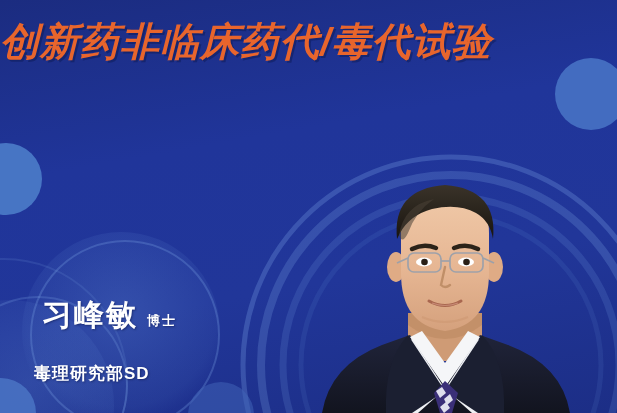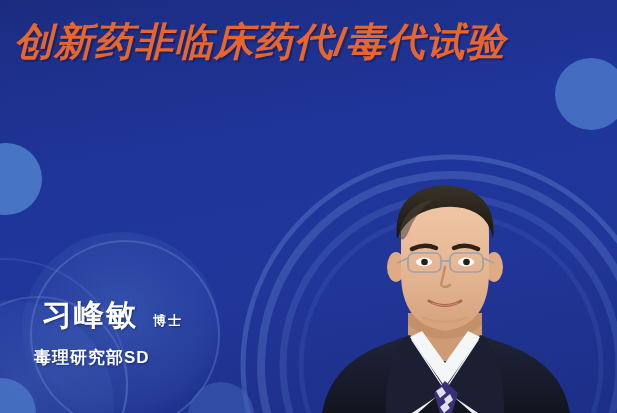--- a/index.html
+++ b/index.html
@@ -51,21 +51,21 @@
   .ring{border-radius:50%;border-style:solid;border-color:rgba(118,158,224,.30);background:transparent;}
   #ring-l1{left:30px;top:240px;width:186px;height:186px;border-width:2px;}
   #ring-l2{left:-52px;top:296px;width:176px;height:176px;border-width:2px;border-color:rgba(118,158,224,.26);}
   #ring-l3{left:-120px;top:258px;width:244px;height:244px;border-width:2px;border-color:rgba(110,150,218,.18);}
 
   
   #arcs{position:absolute;left:236px;top:150px;width:430px;height:430px;pointer-events:none;}
 
   
   #headline{
-    position:absolute;left:14px;top:16px;width:590px;
+    position:absolute;left:0;top:16px;width:590px;
   }
   .hl{
     display:block;
     font-weight:bold;
     font-style:italic;
     letter-spacing:1px;
     white-space:nowrap;
   }
   #hl-1{
     font-size:39px;line-height:52px;
@@ -77,31 +77,31 @@
     color:#ffffff;
     margin-top:12px;
     text-shadow:2px 2px 0 rgba(12,24,80,.40);
   }
 
   
   #speaker{
     position:absolute;left:34px;top:300px;width:240px;
     color:#fff;
   }
-  #speaker-row{display:flex;align-items:baseline;gap:15px;padding-left:8px;}
+  #speaker-row{display:flex;align-items:baseline;gap:9px;padding-left:8px;}
   #speaker-name{
     font-size:30px;font-weight:bold;letter-spacing:2px;line-height:1;
     text-shadow:1px 1px 2px rgba(10,20,70,.5);
   }
   #speaker-degree{
     font-size:13px;font-weight:bold;letter-spacing:2px;line-height:1;
     text-shadow:1px 1px 2px rgba(10,20,70,.5);
   }
   #speaker-dept{
-    margin-top:16px;
+    margin-top:32px;
     font-size:17px;font-weight:bold;letter-spacing:1px;
     text-shadow:1px 1px 2px rgba(10,20,70,.5);
   }
 
   
   #portrait{
     position:absolute;left:300px;top:175px;width:290px;height:238px;
     overflow:hidden;
   }
   #portrait svg{display:block;}

